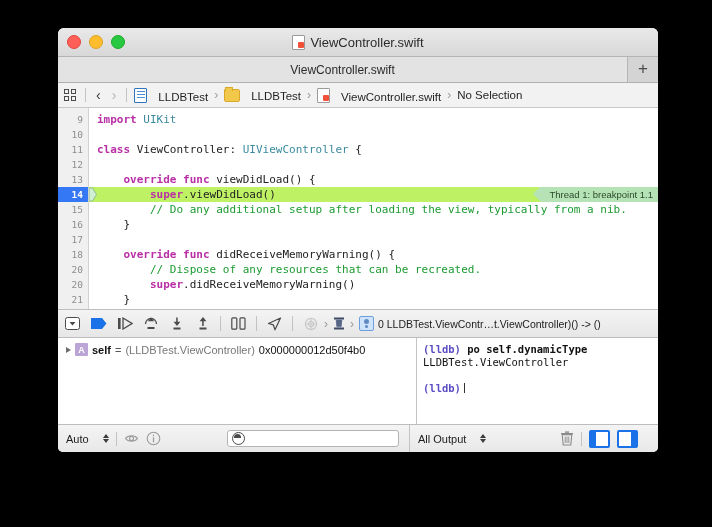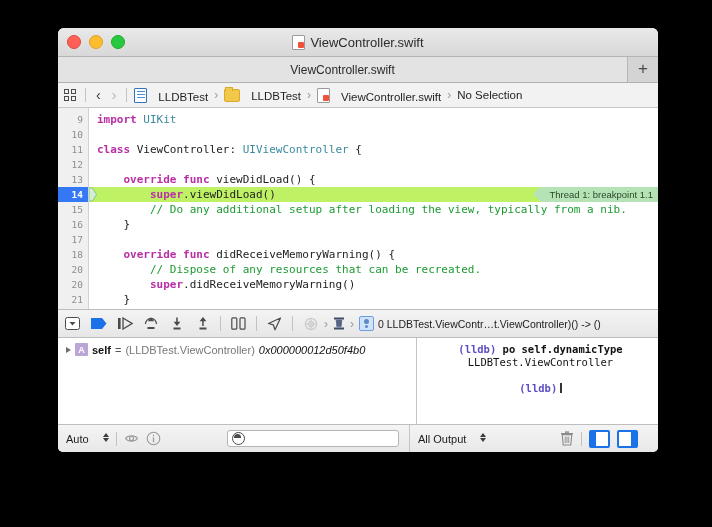--- a/index.html
+++ b/index.html
@@ -346,30 +346,30 @@
     font-weight: bold;
     display: flex;
     align-items: center;
     justify-content: center;
     border-radius: 1px;
     flex: none;
   }
   .v-name { font-weight: bold; color: #111111; }
   .v-eq { color: #555555; }
   .v-type { color: #777777; }
-  .v-val { color: #111111; font-style: italic; }
+  .v-val { color: #111111; }
 
   .console {
     flex: 1;
     padding: 5px 0 0 6px;
     font-family: "DejaVu Sans Mono", monospace;
     font-size: 10.5px;
     overflow: hidden;
   }
-  .cline { height: 13px; line-height: 13px; white-space: pre; text-align: center; }
+  .cline { height: 13px; line-height: 13px; white-space: pre; }
   .prompt { color: #5b4ec4; font-weight: bold; }
   .cmd { color: #111111; font-weight: bold; }
   .cout { color: #111111; }
   .caret {
     display: inline-block;
     width: 1.5px;
     height: 10px;
     background: #333333;
     vertical-align: -1px;
     margin-left: 3px;
@@ -399,20 +399,21 @@
     flex: 1;
     display: flex;
     align-items: center;
     padding: 0 20px 0 8px;
     gap: 8px;
     height: 100%;
     box-sizing: border-box;
   }
   .popup {
     display: flex;
+    align-items: center;
     gap: 14px;
     font-size: 11px;
     color: #1c1c1c;
   }
   .updown {
     display: flex;
     flex-direction: column;
     line-height: 0;
     gap: 1px;
   }

